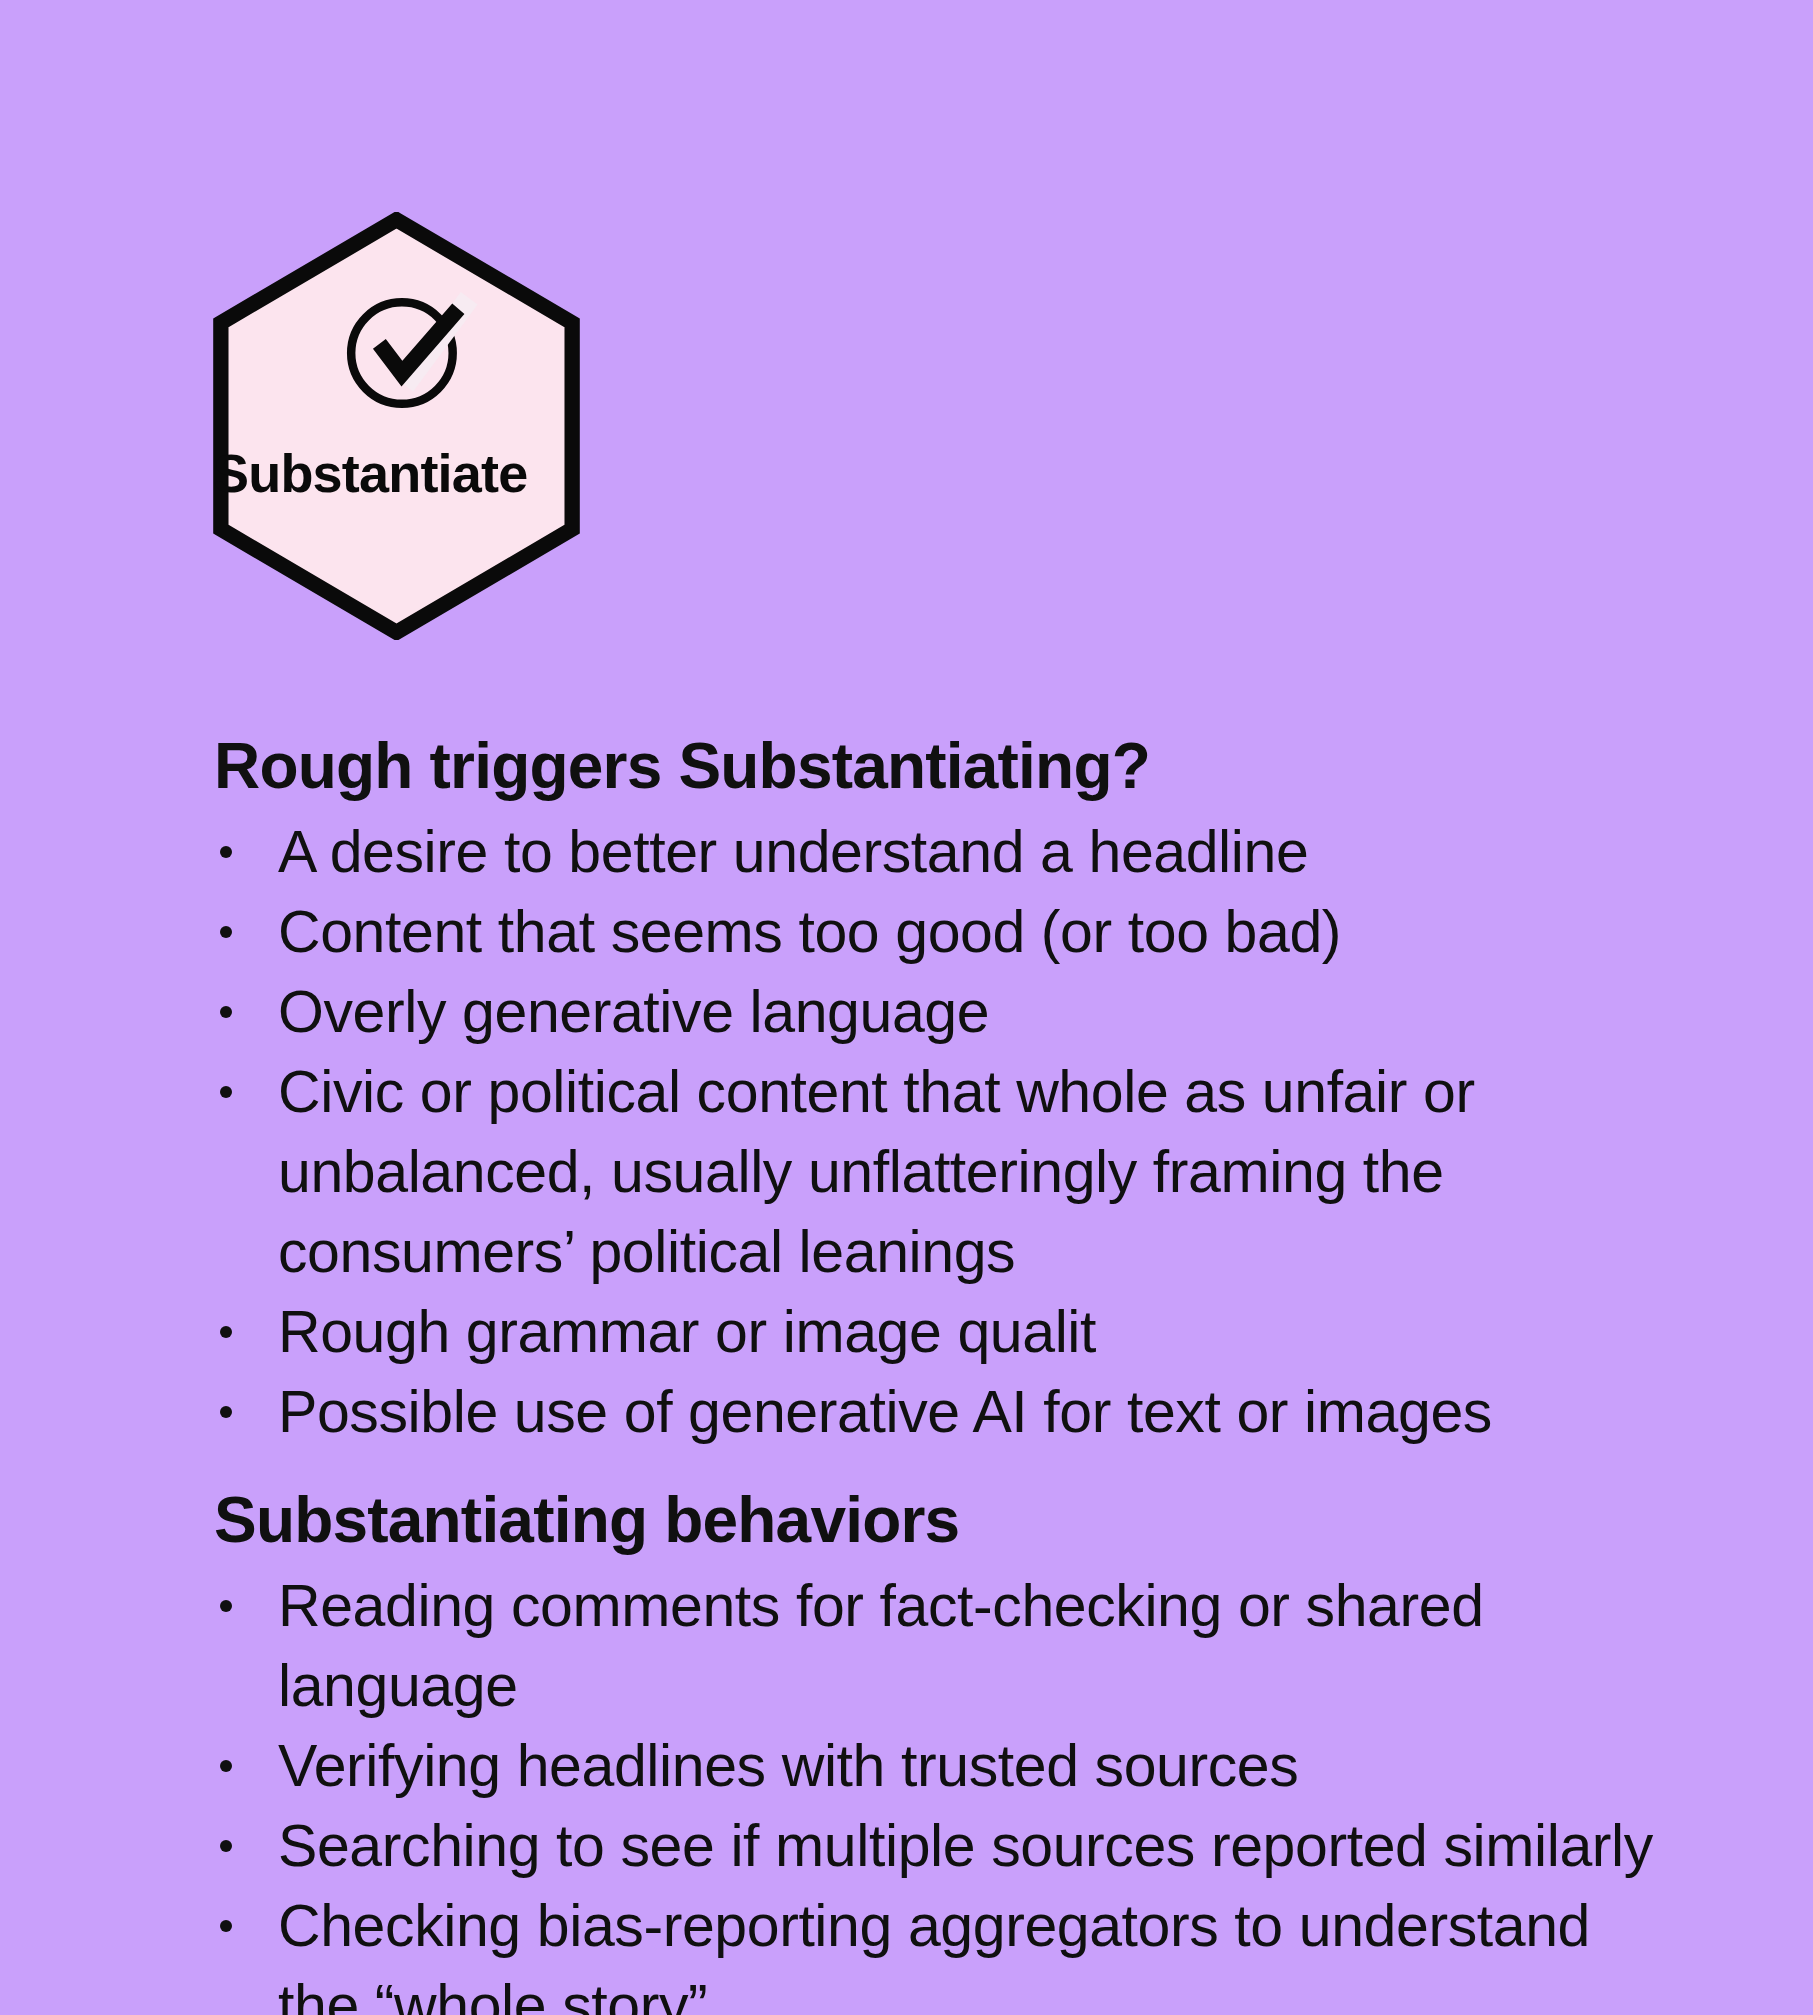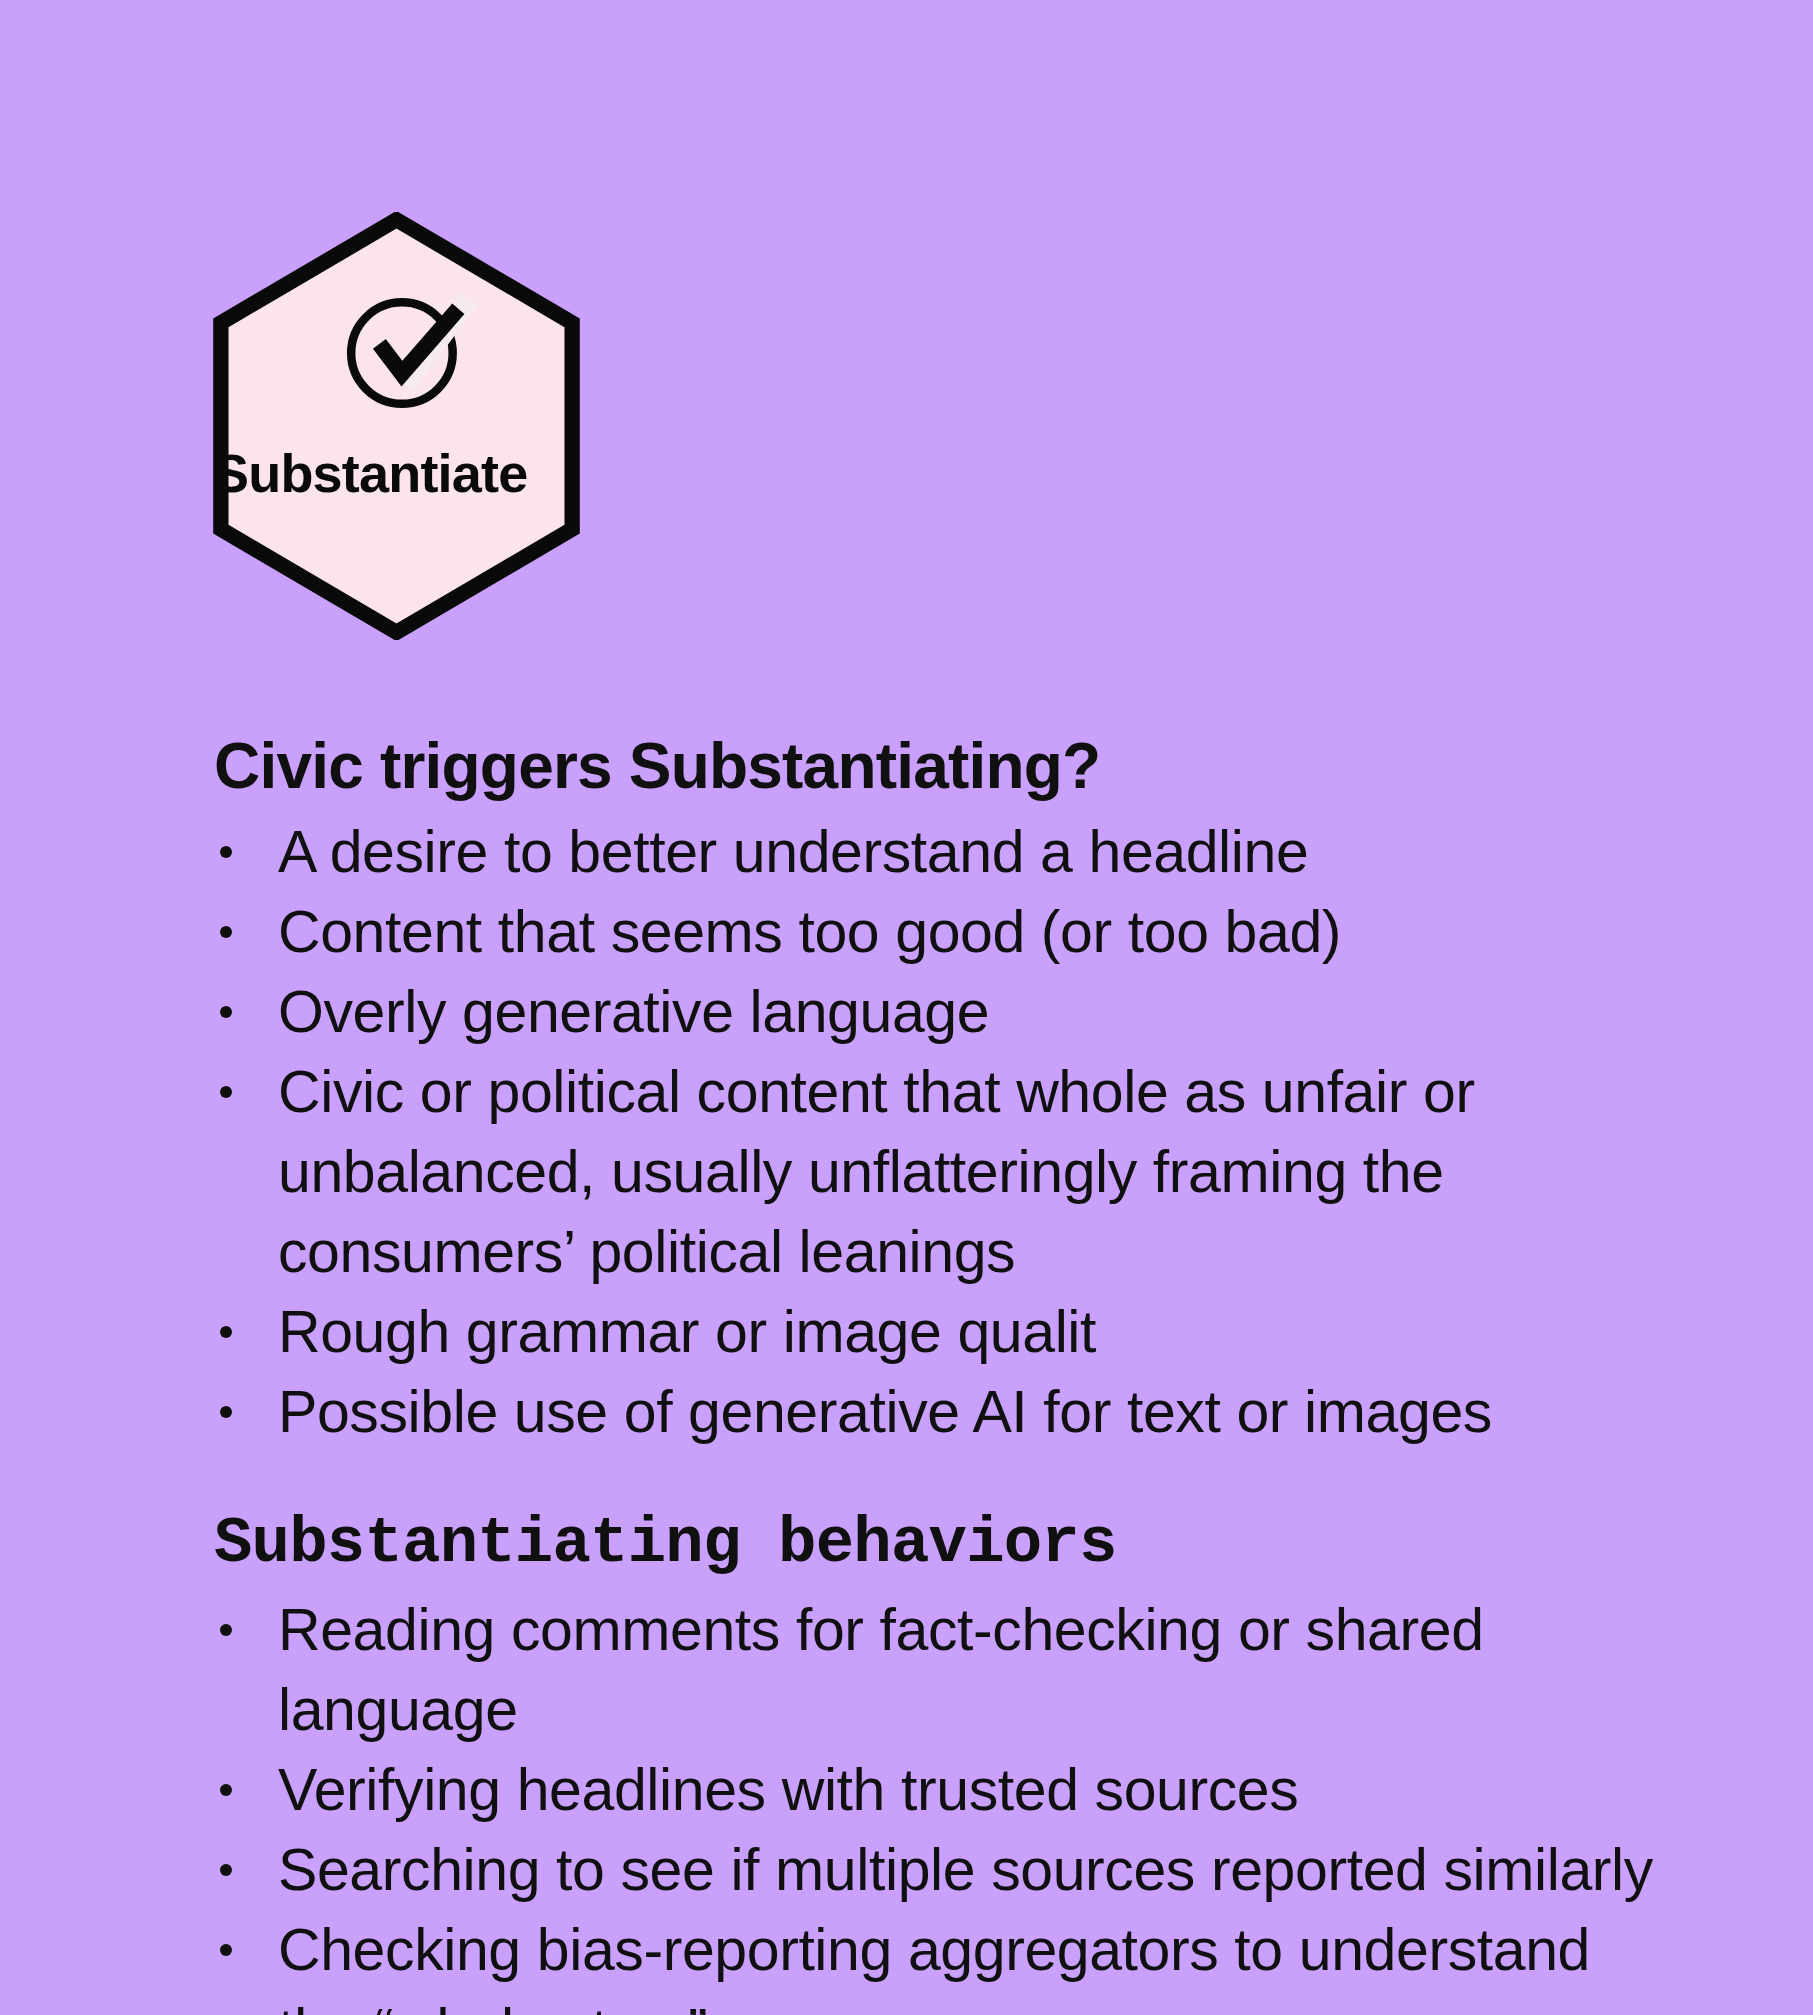--- a/index.html
+++ b/index.html
@@ -55,22 +55,21 @@
   }
   .section-title {
     margin: 0;
     font-size: 64px;
     font-weight: bold;
     line-height: 81px;
     letter-spacing: -0.8px;
     white-space: nowrap;
   }
   .section-title.second {
-    margin-top: 52px;
-    font-family: Liberation Mono, monospace;
+    margin-top: 28px;
   }
   ul.bullets {
     list-style: none;
     margin: 4.8px 0 0 0;
     padding: 0;
   }
   ul.bullets li {
     position: relative;
     padding-left: 64px;
     font-size: 59px;
@@ -104,21 +103,21 @@
       <line x1="476" y1="430" x2="636" y2="214" stroke="#F7EBF2" stroke-width="52"></line>
 
       <polyline points="413,327 469,401 609,240" fill="none" stroke="#0A0A0A" stroke-width="40"></polyline>
     </g>
   </svg>
   <div class="badge-label">Substantiate</div>
 </div>
 
 <div class="content">
 
-  <h2 class="section-title">Civic triggers Substantiating?</h2>
+  <h2 class="section-title">Rough triggers Substantiating?</h2>
 
   <ul class="bullets">
     <li>
       <span class="bullet-dot"></span>
       <div class="bullet-line">A desire to better understand a headline</div>
     </li>
     <li>
       <span class="bullet-dot"></span>
       <div class="bullet-line">Content that seems too good (or too bad)</div>
     </li>

